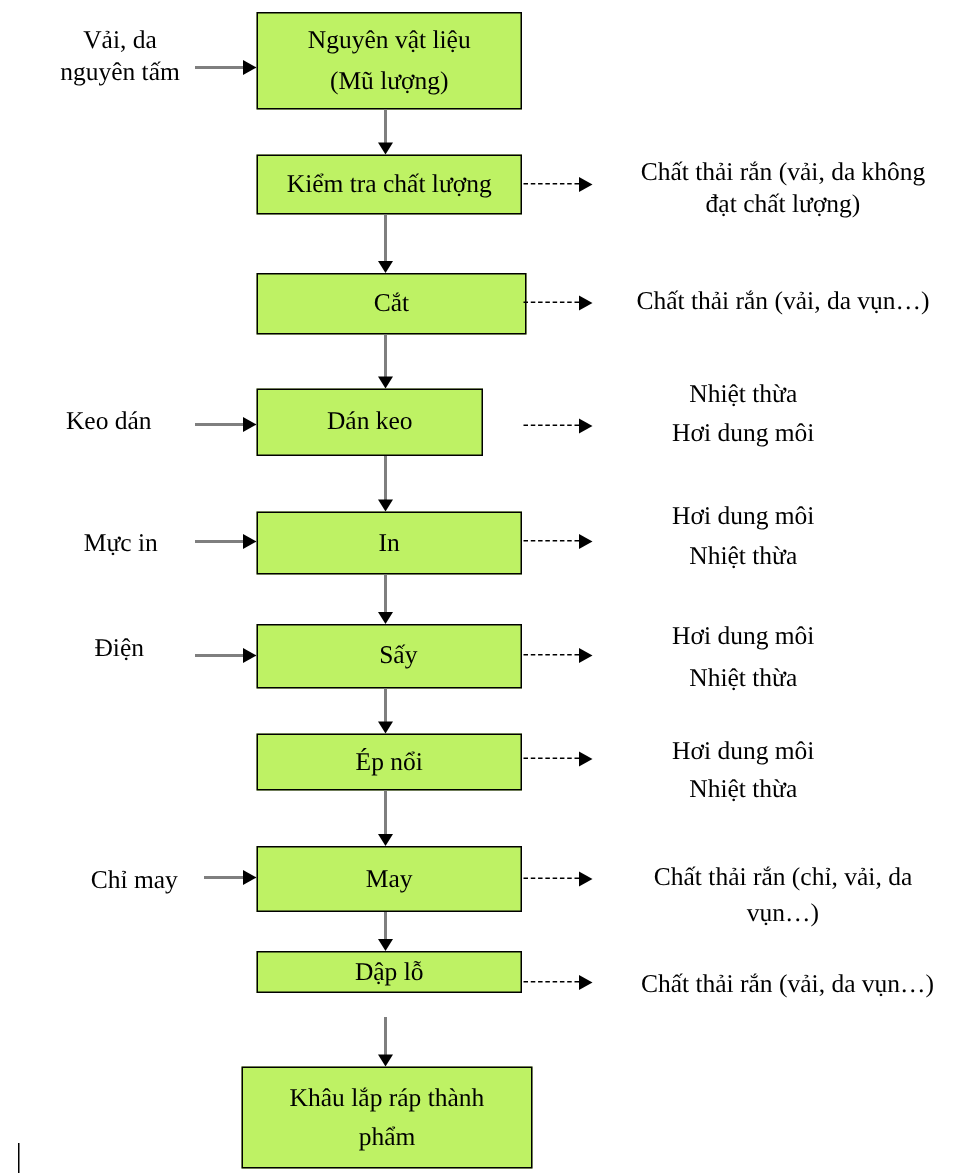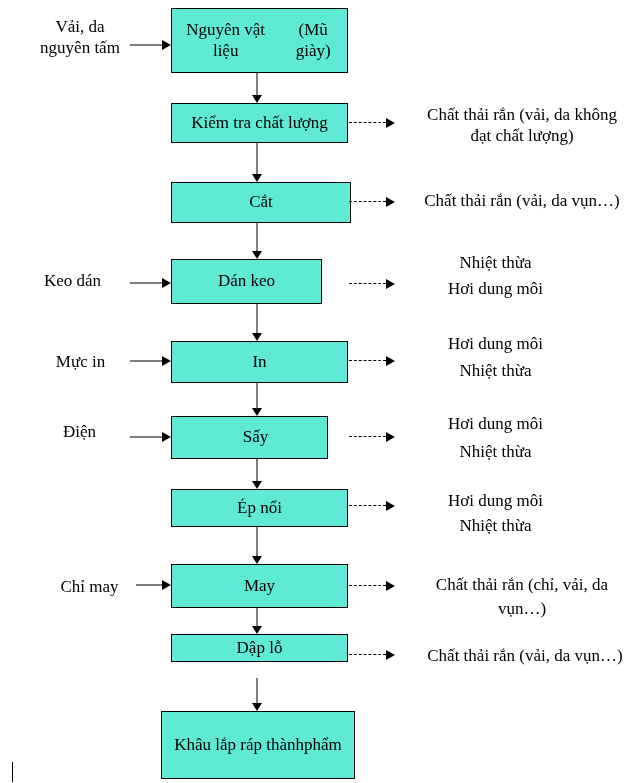--- a/index.html
+++ b/index.html
@@ -9,22 +9,23 @@
     background:#ffffff;
     font-family:"Liberation Serif","DejaVu Serif",serif;
     color:#000;
     font-size:17px;
     overflow:hidden;
   }
   
   .box{
     position:absolute;
     border:1.5px solid #000;
-    background:#5eead4;
+    background:#bef264;
     display:flex;
+    flex-direction:column;
     align-items:center;
     justify-content:center;
     text-align:center;
     box-sizing:border-box;
     line-height:1.2;
   }
   .box .ln{display:block;}
   .box.two .ln{margin:3px 0;}
   
   .side-label{
@@ -65,35 +66,35 @@
     position:absolute;left:12px;top:762px;width:1px;height:20px;background:#000;
   }
 </style>
 </head>
 <body>
 
 <div id="stage">
 
   <div class="box two" style="left:171px;top:8px;width:177px;height:65px;">
     <span class="ln">Nguyên vật liệu</span>
-    <span class="ln">(Mũ giày)</span>
+    <span class="ln">(Mũ lượng)</span>
   </div>
   <div class="box" style="left:171px;top:103px;width:177px;height:40px;">
     <span class="ln">Kiểm tra chất lượng</span>
   </div>
   <div class="box" style="left:171px;top:182px;width:180px;height:41px;">
     <span class="ln">Cắt</span>
   </div>
   <div class="box" style="left:171px;top:259px;width:151px;height:45px;">
     <span class="ln">Dán keo</span>
   </div>
   <div class="box" style="left:171px;top:341px;width:177px;height:42px;">
     <span class="ln">In</span>
   </div>
-  <div class="box" style="left:171px;top:416px;width:157px;height:43px;padding-left:12px;">
+  <div class="box" style="left:171px;top:416px;width:177px;height:43px;padding-left:12px;">
     <span class="ln">Sấy</span>
   </div>
   <div class="box" style="left:171px;top:489px;width:177px;height:38px;">
     <span class="ln">Ép nổi</span>
   </div>
   <div class="box" style="left:171px;top:564px;width:177px;height:44px;text-align:right;">
     <span class="ln">May</span>
   </div>
   <div class="box" style="left:171px;top:634px;width:177px;height:28px;">
     <span class="ln">Dập lỗ</span>

